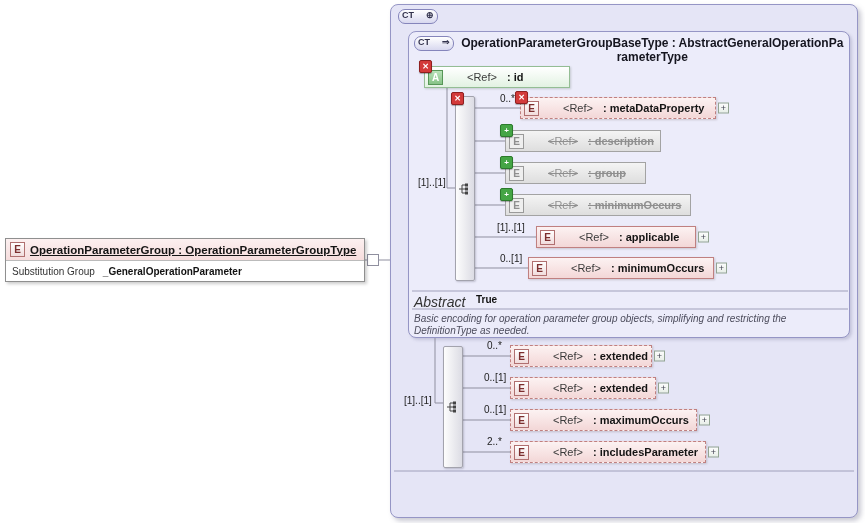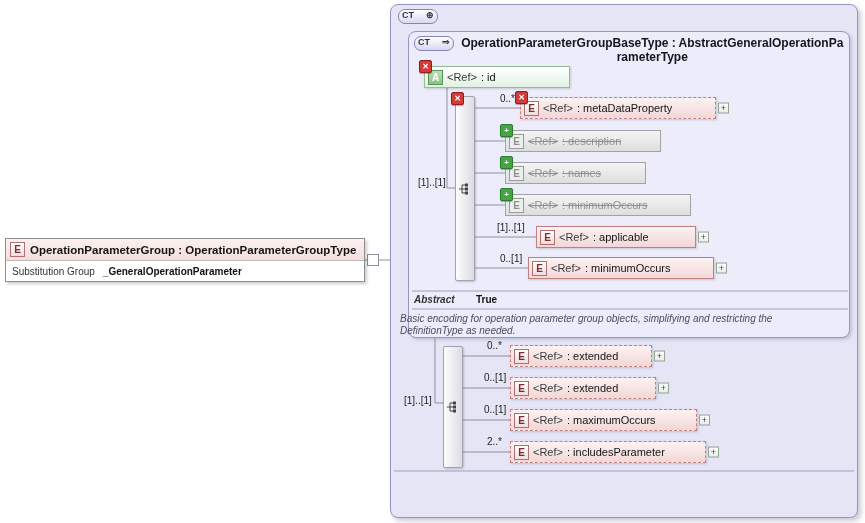--- a/index.html
+++ b/index.html
@@ -35,48 +35,48 @@
               padding:0 5px 0 3px; font-size:11px; background:linear-gradient(#ffffff,#e2f2e2);
               border:1px solid #94bd94; box-shadow:1px 1px 2px rgba(40,60,40,.2); }
 
   .e-icon { flex:0 0 auto; width:15px; height:15px; border:1px solid #b07070;
             background:linear-gradient(#ffffff,#f1dcdc); color:#7c2f2f; font-size:10px; font-weight:bold;
             display:inline-flex; align-items:center; justify-content:center; }
   .a-icon { flex:0 0 auto; width:15px; height:15px; border:1px solid #579657;
             background:linear-gradient(#b9e2b9,#86c386); color:#ffffff; font-size:10px; font-weight:bold;
             display:inline-flex; align-items:center; justify-content:center; }
 
-  .ref { color:#3a3a3a; }
-  .ename { font-weight:normal; color:#141414; white-space:pre; }
+  .ref { color:#3a3a3a;margin-left:20px; }
+  .ename { font-weight:bold; color:#141414; margin-left:6px; white-space:pre; }
 
   .badge { position:absolute; left:-6px; top:-7px; width:13px; height:13px; border-radius:2px;
            display:flex; align-items:center; justify-content:center; font-size:8px; font-weight:bold;
            color:#ffffff; z-index:3; box-shadow:0 1px 1px rgba(0,0,0,.3); }
   .badge.removed { background:#d33a3a; border:1px solid #8f1f1f; }
   .badge.added { background:#45a545; border:1px solid #2c7a2c; }
   .seq-badge { left:-5px; top:-5px; }
 
   .plus-box { position:absolute; right:-14px; top:50%; transform:translateY(-50%);
               width:11px; height:11px; background:linear-gradient(#fcfcfc,#e8efe8);
               border:1px solid #93a593; color:#445; font-size:9px; line-height:9px;
               display:flex; align-items:center; justify-content:center; }
 
   .seq-box { z-index:2; background:linear-gradient(90deg,#fdfdfd,#dcdce4); border:1px solid #a3a3ad;
              border-radius:2px; box-shadow:1px 1px 2px rgba(60,60,80,.25); }
   .seq-icon { position:absolute; left:50%; top:50%; transform:translate(-50%,-50%); }
 
   .card { z-index:2; font-size:10px; color:#222; white-space:pre; }
   .note { z-index:2; font-size:10px; font-style:italic; color:#4c4c5c; line-height:12px; }
-  .kv-label { z-index:2; font-size:10px; font-style:italic; color:#333;font-weight:bold; }
+  .kv-label { z-index:2; font-size:14px; font-style:italic; color:#333; }
   .kv-value { z-index:2; font-size:10px; font-weight:bold; color:#111; }
 
   .root-box { z-index:2; border:1px solid #8f8f8f; background:#ffffff; box-shadow:2px 2px 3px rgba(0,0,0,.2); }
   .root-title-row { display:flex; align-items:center; gap:5px; height:22px; padding:0 5px 0 4px;
                     background:linear-gradient(#fcf0f0,#f6dddd); border-bottom:1px solid #bbbbbb; }
-  .root-title { font-size:11.5px; font-weight:bold; color:#141414; }
+  .root-title { font-size:11.5px; font-weight:bold; color:#141414;text-decoration:underline; }
   .root-sub-row { display:flex; align-items:center; gap:8px; height:20px; padding:0 6px; font-size:10px; }
   .subst-label { color:#333; }
   .subst-value { font-weight:bold; color:#111;text-align:right; }
 </style>
 </head>
 <body>
 
 <div id="canvas">
 
   <div class="ct-box outer" style="left:390px;top:4px;width:468px;height:514px"></div>
@@ -145,21 +145,21 @@
     <span class="badge added">+</span>
     <span class="e-icon">E</span>
     <span class="ref">&lt;Ref&gt;</span>
     <span class="ename">: description</span>
   </div>
 
   <div class="node el disabled" style="left:505px;top:162px;width:141px">
     <span class="badge added">+</span>
     <span class="e-icon">E</span>
     <span class="ref">&lt;Ref&gt;</span>
-    <span class="ename">: names</span>
+    <span class="ename">: group</span>
   </div>
 
   <div class="node el disabled" style="left:505px;top:194px;width:186px">
     <span class="badge added">+</span>
     <span class="e-icon">E</span>
     <span class="ref">&lt;Ref&gt;</span>
     <span class="ename">: minimumOccurs</span>
   </div>
 
   <span class="card" style="left:497px;top:222px">[1]..[1]</span>
@@ -173,21 +173,21 @@
   <span class="card" style="left:500px;top:253px">0..[1]</span>
   <div class="node el" style="left:528px;top:257px;width:186px">
     <span class="e-icon">E</span>
     <span class="ref">&lt;Ref&gt;</span>
     <span class="ename">: minimumOccurs</span>
     <span class="plus-box">+</span>
   </div>
 
   <span class="kv-label" style="left:414px;top:294px">Abstract</span>
   <span class="kv-value" style="left:476px;top:294px">True</span>
-  <div class="note" style="left:400px;top:313px;width:430px">Basic encoding for operation parameter group objects, simplifying and restricting the DefinitionType as needed.</div>
+  <div class="note" style="left:414px;top:313px;width:430px">Basic encoding for operation parameter group objects, simplifying and restricting the DefinitionType as needed.</div>
 
   <span class="card" style="left:404px;top:395px">[1]..[1]</span>
   <div class="seq-box" style="left:443px;top:346px;width:20px;height:122px">
     <svg class="seq-icon" width="14" height="12" viewBox="0 0 14 12">
       <path d="M1 6 H4 M4 2 V10 M4 2 H7 M4 6 H7 M4 10 H7" stroke="#444" stroke-width="1" fill="none"></path>
       <rect x="7" y="0.5" width="3" height="3" fill="#444"></rect>
       <rect x="7" y="4.5" width="3" height="3" fill="#444"></rect>
       <rect x="7" y="8.5" width="3" height="3" fill="#444"></rect>
     </svg>
   </div>

